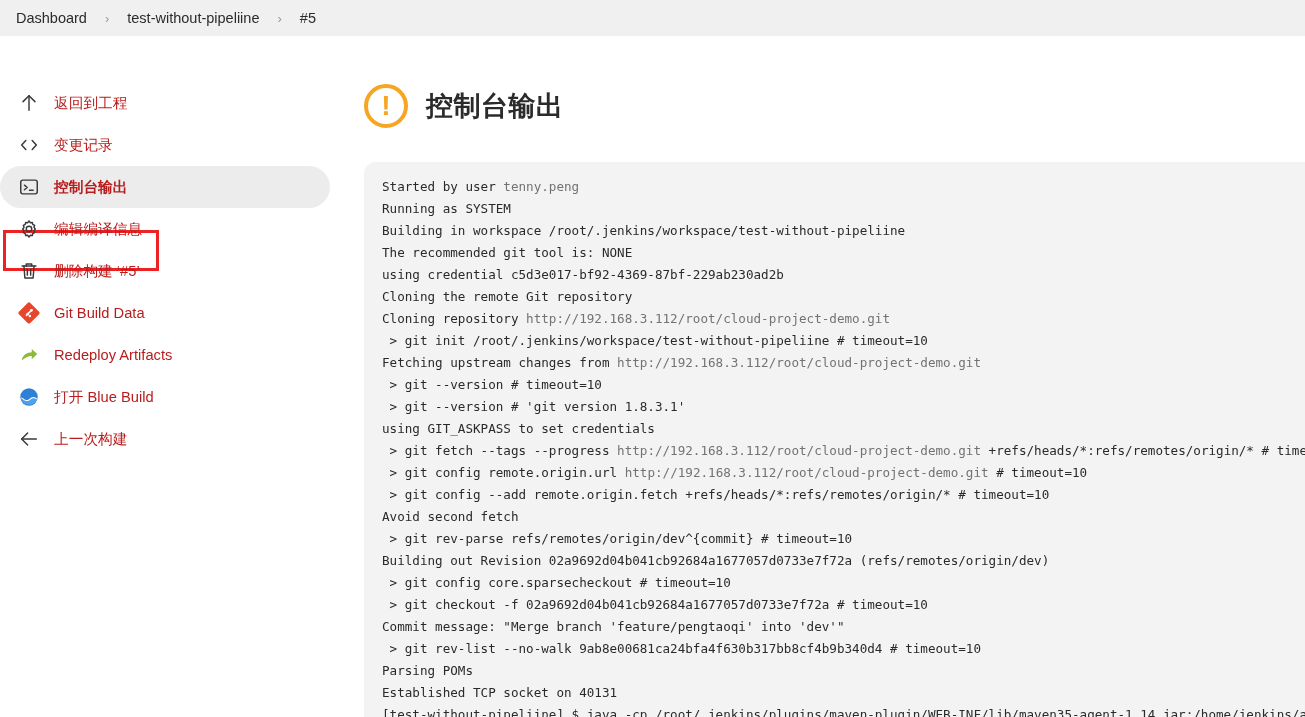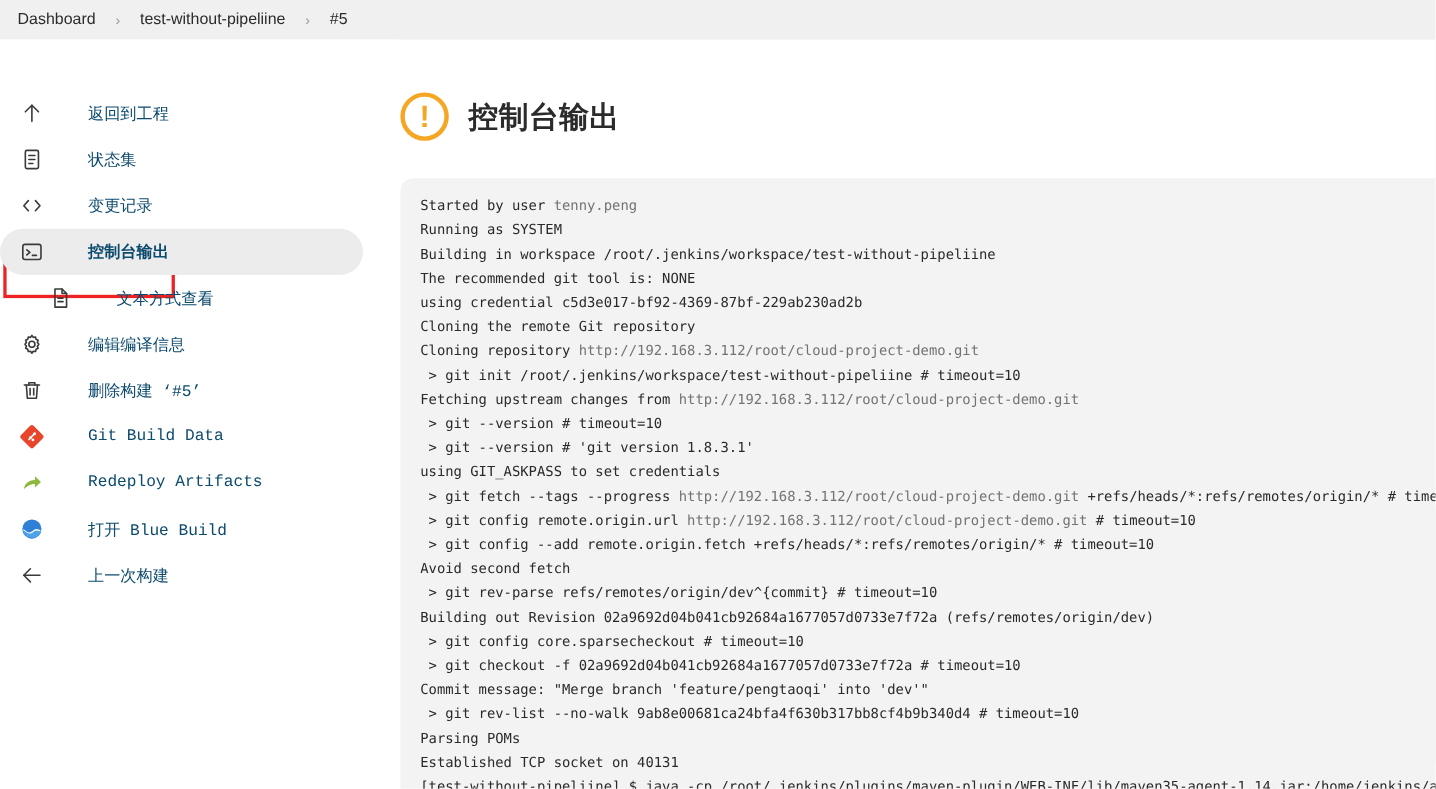--- a/index.html
+++ b/index.html
@@ -74,24 +74,23 @@
     width: 30px;
     flex: 0 0 30px;
     height: 24px;
     display: flex;
     align-items: center;
     justify-content: flex-start;
     color: #3a3a3a;
   }
   .side-label {
     font-size: 14.7px;
-    color: #0c4a6e;
-    margin-left: 32px;
+    color: #b91c1c;
+    margin-left: 6px;
     white-space: nowrap;
-    font-family: Liberation Mono, monospace;
   }
   .side-item.selected .side-label {
     font-weight: bold;
   }
   
   .anno-box {
     position: absolute;
     border: 3px solid #ee2222;
     pointer-events: none;
     left: 3px;
@@ -180,57 +179,35 @@
           <svg width="22" height="22" viewBox="0 0 24 24" fill="none" stroke="#3a3a3a" stroke-width="1.6" stroke-linecap="round" stroke-linejoin="round">
             <line x1="12" y1="20" x2="12" y2="4"></line>
             <polyline points="5.5,10.5 12,4 18.5,10.5"></polyline>
           </svg>
         </span>
         <span class="side-label">返回到工程</span>
       </div>
       <div class="side-item">
         <span class="side-icon">
           <svg width="22" height="22" viewBox="0 0 24 24" fill="none" stroke="#3a3a3a" stroke-width="1.6" stroke-linecap="round" stroke-linejoin="round">
-            <rect x="5.5" y="3" width="13" height="18" rx="1.6"></rect>
-            <line x1="9" y1="8" x2="15" y2="8"></line>
-            <line x1="9" y1="12" x2="15" y2="12"></line>
-            <line x1="9" y1="16" x2="13" y2="16"></line>
-          </svg>
-        </span>
-        <span class="side-label">状态集</span>
-      </div>
-      <div class="side-item">
-        <span class="side-icon">
-          <svg width="22" height="22" viewBox="0 0 24 24" fill="none" stroke="#3a3a3a" stroke-width="1.6" stroke-linecap="round" stroke-linejoin="round">
             <polyline points="8.5,7 4,12 8.5,17"></polyline>
             <polyline points="15.5,7 20,12 15.5,17"></polyline>
           </svg>
         </span>
         <span class="side-label">变更记录</span>
       </div>
       <div class="side-item selected">
         <span class="side-icon">
           <svg width="22" height="22" viewBox="0 0 24 24" fill="none" stroke="#3a3a3a" stroke-width="1.6" stroke-linecap="round" stroke-linejoin="round">
             <rect x="3" y="4.5" width="18" height="15" rx="2.2"></rect>
             <polyline points="7,10 10,12.5 7,15"></polyline>
             <line x1="12.5" y1="15.5" x2="16.5" y2="15.5"></line>
           </svg>
         </span>
         <span class="side-label">控制台输出</span>
-      </div>
-      <div class="side-item sub">
-        <span class="side-icon">
-          <svg width="22" height="22" viewBox="0 0 24 24" fill="none" stroke="#3a3a3a" stroke-width="1.6" stroke-linecap="round" stroke-linejoin="round">
-            <path d="M6.5 3h7l4.5 4.5V21H6.5z"></path>
-            <polyline points="13.5,3 13.5,7.5 18,7.5"></polyline>
-            <line x1="9.5" y1="12" x2="14.5" y2="12"></line>
-            <line x1="9.5" y1="15.5" x2="14.5" y2="15.5"></line>
-          </svg>
-        </span>
-        <span class="side-label">文本方式查看</span>
       </div>
       <div class="side-item">
         <span class="side-icon">
           <svg width="22" height="22" viewBox="0 0 24 24" fill="none" stroke="#3a3a3a" stroke-width="1.6" stroke-linecap="round" stroke-linejoin="round">
             <circle cx="12" cy="12" r="3"></circle>
             <path d="M12 3.2l1.3 1.9 2.3-.3 .5 2.2 2.1 1-.8 2.2 1.5 1.8-1.5 1.8.8 2.2-2.1 1-.5 2.2-2.3-.3L12 20.8l-1.3-1.9-2.3.3-.5-2.2-2.1-1 .8-2.2L5.1 12l1.5-1.8-.8-2.2 2.1-1 .5-2.2 2.3.3z"></path>
           </svg>
         </span>
         <span class="side-label">编辑编译信息</span>
       </div>

